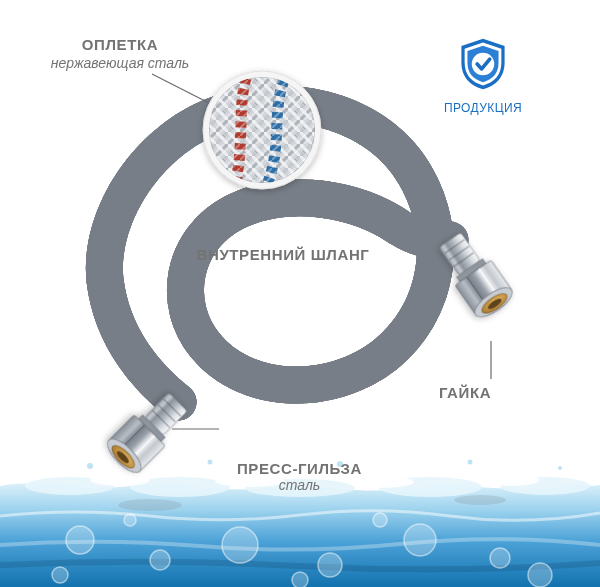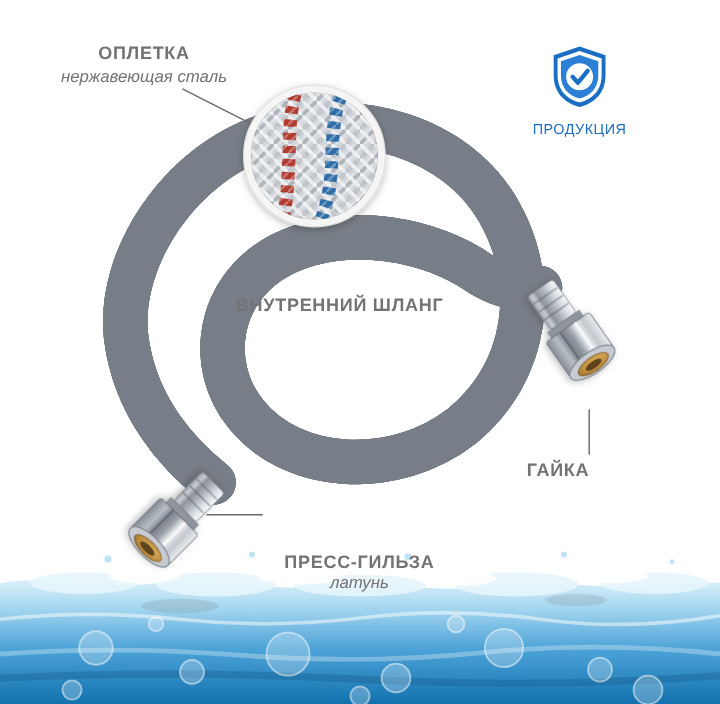--- a/index.html
+++ b/index.html
@@ -156,21 +156,21 @@
     <div class="t">ОПЛЕТКА</div>
     <div class="s">нержавеющая сталь</div>
   </div>
 
   <div class="label" style="left:178px;top:246px;width:210px;">
     <div class="t">ВНУТРЕННИЙ ШЛАНГ</div>
   </div>
 
   <div class="label" style="left:222px;top:420px;width:155px;margin-top:40px;">
     <div class="t">ПРЕСС-ГИЛЬЗА</div>
-    <div class="s" style="margin-top:0;">латунь</div>
+    <div class="s" style="margin-top:0;">сталь</div>
   </div>
 
   <div class="label" style="left:415px;top:384px;width:100px;">
     <div class="t">ГАЙКА</div>
   </div>
 
   <div class="badge">
     <svg width="54" height="60" viewBox="0 0 60 60">
       <path d="M30 2 L54 10 V28 C54 45 44 54 30 58 C16 54 6 45 6 28 V10 Z" fill="#1a6fc4"></path>
       <path d="M30 2 L54 10 V28 C54 45 44 54 30 58 C16 54 6 45 6 28 V10 Z" fill="#ffffff" transform="translate(30 30) scale(0.85) translate(-30 -30)"></path>

